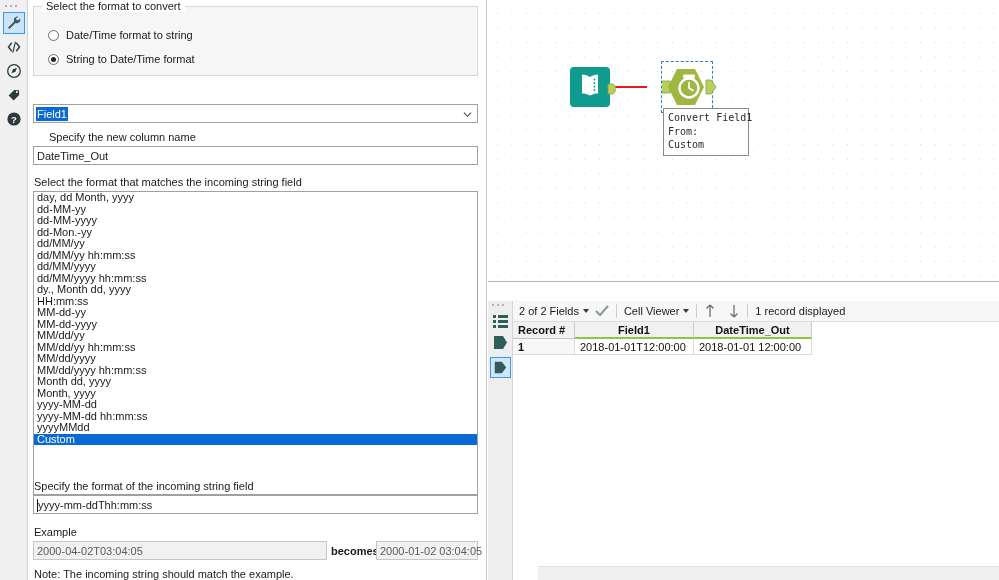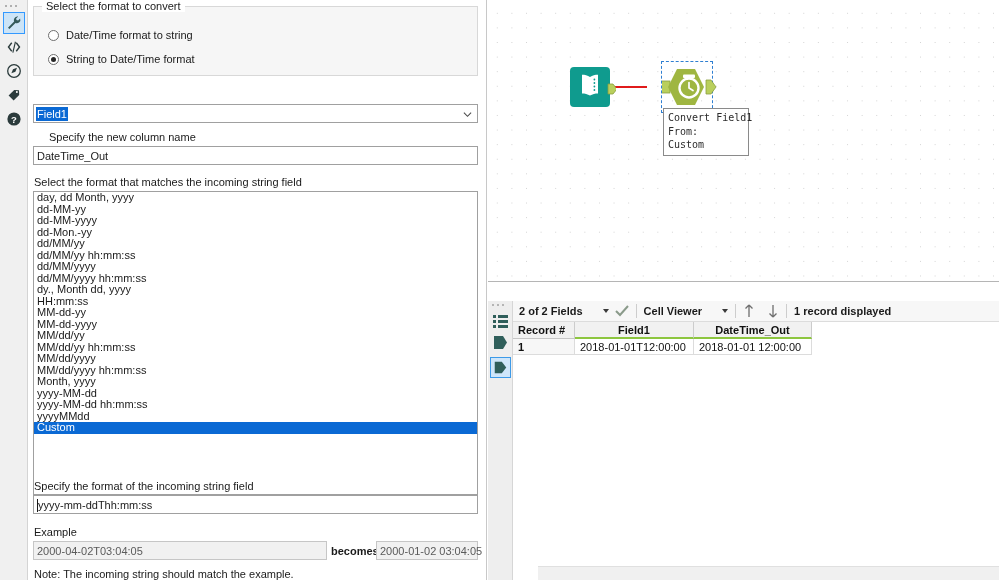--- a/index.html
+++ b/index.html
@@ -162,21 +162,21 @@
   .res-btn.sel{background:#cfe6fa;border:1px solid #3d9ae8;}
 
   #res-main{
     position:absolute;left:25px;top:19px;right:0;bottom:0;background:#ffffff;
   }
   #res-toolbar{
     position:absolute;left:0;top:0;right:0;height:21px;
     background:#f7f7f7;border-bottom:1px solid #dcdcdc;box-sizing:border-box;
     display:flex;align-items:center;padding-left:6px;gap:0;
   }
-  .tb-item{display:flex;align-items:center;gap:20px;font-size:11px;color:#1a1a1a;white-space:nowrap;font-weight:bold;}
+  .tb-item{display:flex;align-items:center;gap:4px;font-size:11px;color:#1a1a1a;white-space:nowrap;}
   .tb-sep{width:1px;height:14px;background:#cdcdcd;margin:0 7px;}
   .tri-down{width:0;height:0;border-left:3.5px solid transparent;border-right:3.5px solid transparent;border-top:4px solid #3a3a3a;}
 
   
   #grid{position:absolute;left:0;top:21px;right:0;bottom:0;background:#ffffff;}
   .gridrow{display:flex;}
   .hcell{
     height:17px;line-height:17px;font-size:11px;font-weight:bold;color:#111;
     background:#f1f1f1;border-right:1px solid #cccccc;border-bottom:2px solid #8dc63f;
     box-sizing:border-box;text-align:center;overflow:hidden;white-space:nowrap;
@@ -276,20 +276,21 @@
           <div class="list-item">dd/MM/yyyy</div>
           <div class="list-item">dd/MM/yyyy hh:mm:ss</div>
           <div class="list-item">dy., Month dd, yyyy</div>
           <div class="list-item">HH:mm:ss</div>
           <div class="list-item">MM-dd-yy</div>
           <div class="list-item">MM-dd-yyyy</div>
           <div class="list-item">MM/dd/yy</div>
           <div class="list-item">MM/dd/yy hh:mm:ss</div>
           <div class="list-item">MM/dd/yyyy</div>
           <div class="list-item">MM/dd/yyyy hh:mm:ss</div>
+          <div class="list-item">Month dd, yyyy</div>
           <div class="list-item">Month, yyyy</div>
           <div class="list-item">yyyy-MM-dd</div>
           <div class="list-item">yyyy-MM-dd hh:mm:ss</div>
           <div class="list-item">yyyyMMdd</div>
           <div class="list-item sel">Custom</div>
         </div>
 
       <div class="flabel" style="left:6px;top:480px;">Specify the format of the incoming string field</div>
       <div class="textbox" style="top:495px;">
         <span class="caret"></span>

